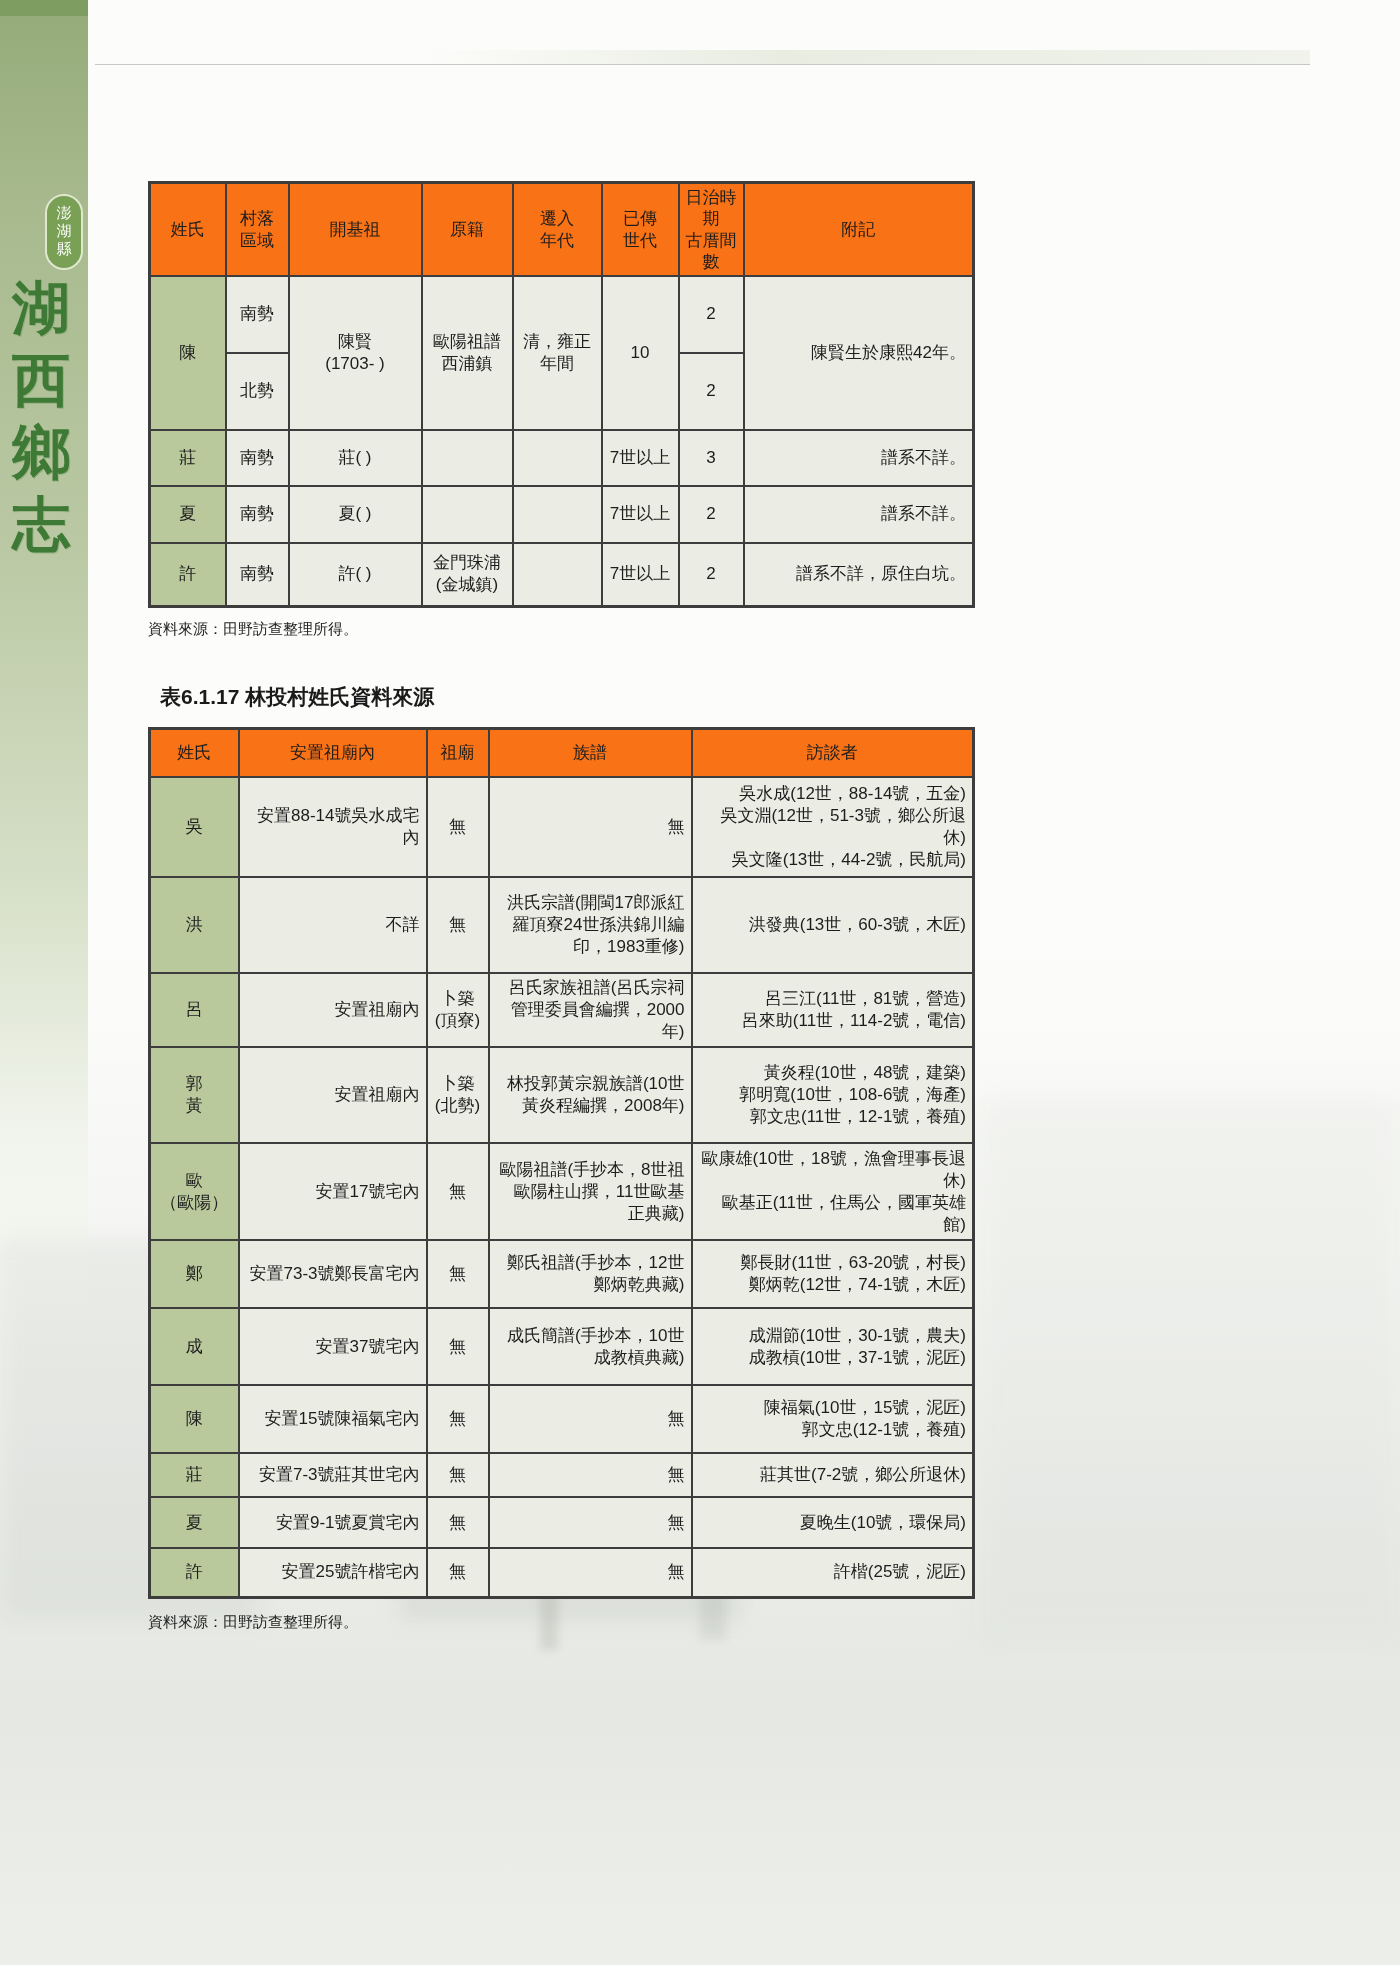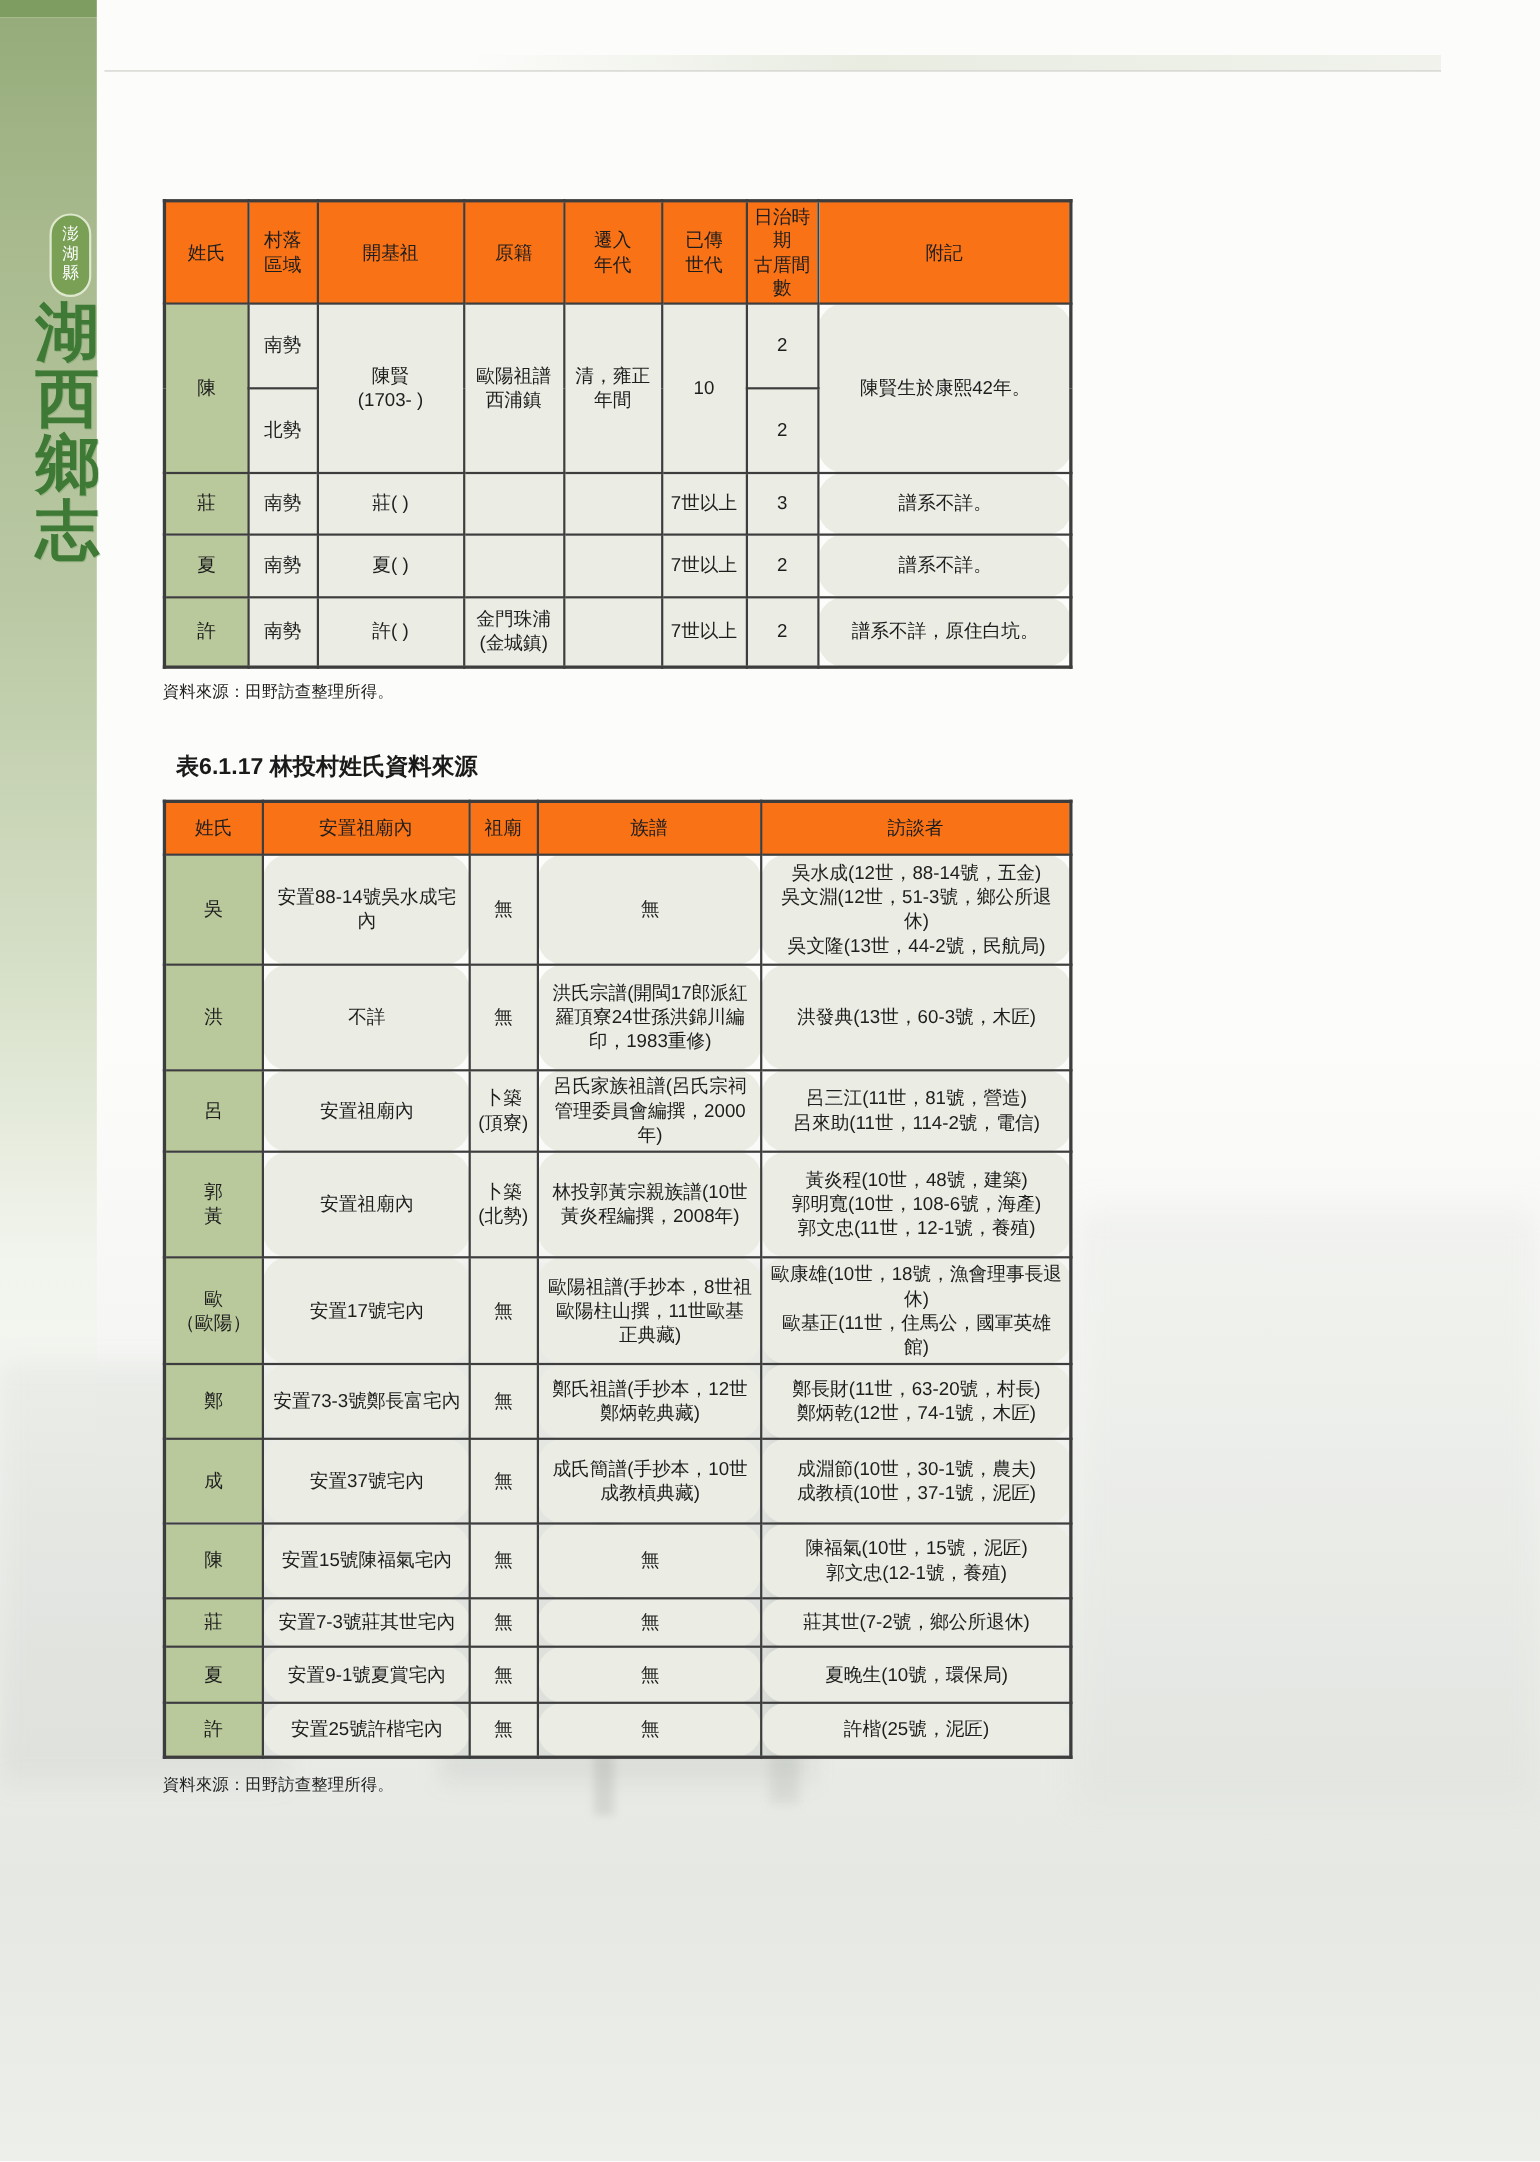--- a/index.html
+++ b/index.html
@@ -9,22 +9,22 @@
   
   .corner-bar{position:absolute;left:0;top:0;width:88px;height:16px;background:#7e9d60;}
   .sidebar{position:absolute;left:0;top:16px;width:88px;height:1330px;
     background:linear-gradient(180deg,#96ac7a 0%,#a8ba8e 15%,#bac9a4 40%,
       #d6dfc7 65%,rgba(235,240,228,0.45) 85%,rgba(255,255,255,0) 100%);}
   .seal{position:absolute;left:45px;top:178px;width:38px;box-sizing:border-box;
     padding:8px 0 10px;background:#79a055;border:2px solid #dfe8cf;border-radius:19px;
     color:#ffffff;font-size:15px;line-height:18px;text-align:center;}
   .seal-text{display:block;width:16px;margin:0 auto;word-break:break-all;}
   .book-title{position:absolute;left:12px;top:256px;width:78px;
-    font-family:"DejaVu Serif",serif;font-weight:bold;font-size:58px;line-height:60px;
-    color:#3e7a35;text-align:right;word-break:break-all;
+    font-family:"DejaVu Serif",serif;font-weight:bold;font-size:58px;line-height:72px;
+    color:#3e7a35;text-align:left;word-break:break-all;
     text-shadow:1px 1px 0 rgba(62,122,53,0.25);}
 
   
   .header-rule{position:absolute;left:95px;top:64px;width:1215px;height:1px;background:#c8c8c4;}
   .header-tint{position:absolute;left:430px;top:50px;width:880px;height:14px;
     background:linear-gradient(90deg,rgba(180,195,160,0) 0%,rgba(180,195,160,0.28) 40%,
       rgba(180,195,160,0.16) 100%);}
 
   
   .watermark{position:absolute;left:0;top:950px;width:1400px;height:1015px;z-index:0;
@@ -44,21 +44,21 @@
   
   .content{position:absolute;left:148px;top:181px;width:824px;z-index:1;}
 
   table{border-collapse:collapse;table-layout:fixed;width:824px;
     border:3px solid #3d3d3d;font-size:17px;color:#1d1d1d;}
   th,td{border:2px solid #3d3d3d;white-space:pre-line;vertical-align:middle;
     padding:3px 4px;box-sizing:border-box;overflow:hidden;}
   th{background:#f97316;font-weight:normal;text-align:center;line-height:1.25;}
   td{background:#ebece3;text-align:center;line-height:1.3;}
   td.sn{background:#b9c99c;}
-  td.left{text-align:center;padding-left:8px;padding-right:6px;border-radius:23px;}
+  td.left{text-align:right;padding-left:8px;padding-right:6px;}
 
   .src{margin:12px 0 0 0;font-size:15px;color:#1f1f1f;}
   .caption{margin:44px 0 16px 12px;font-size:21px;font-weight:bold;color:#1a1a1a;}
   .src2{margin:14px 0 0 0;font-size:15px;color:#1f1f1f;}
 
   .page-number{position:absolute;left:148px;top:1528px;width:824px;z-index:1;
     text-align:center;font-family:"DejaVu Serif",serif;font-style:italic;
     font-size:19px;color:#333333;}
 </style>
 </head>

